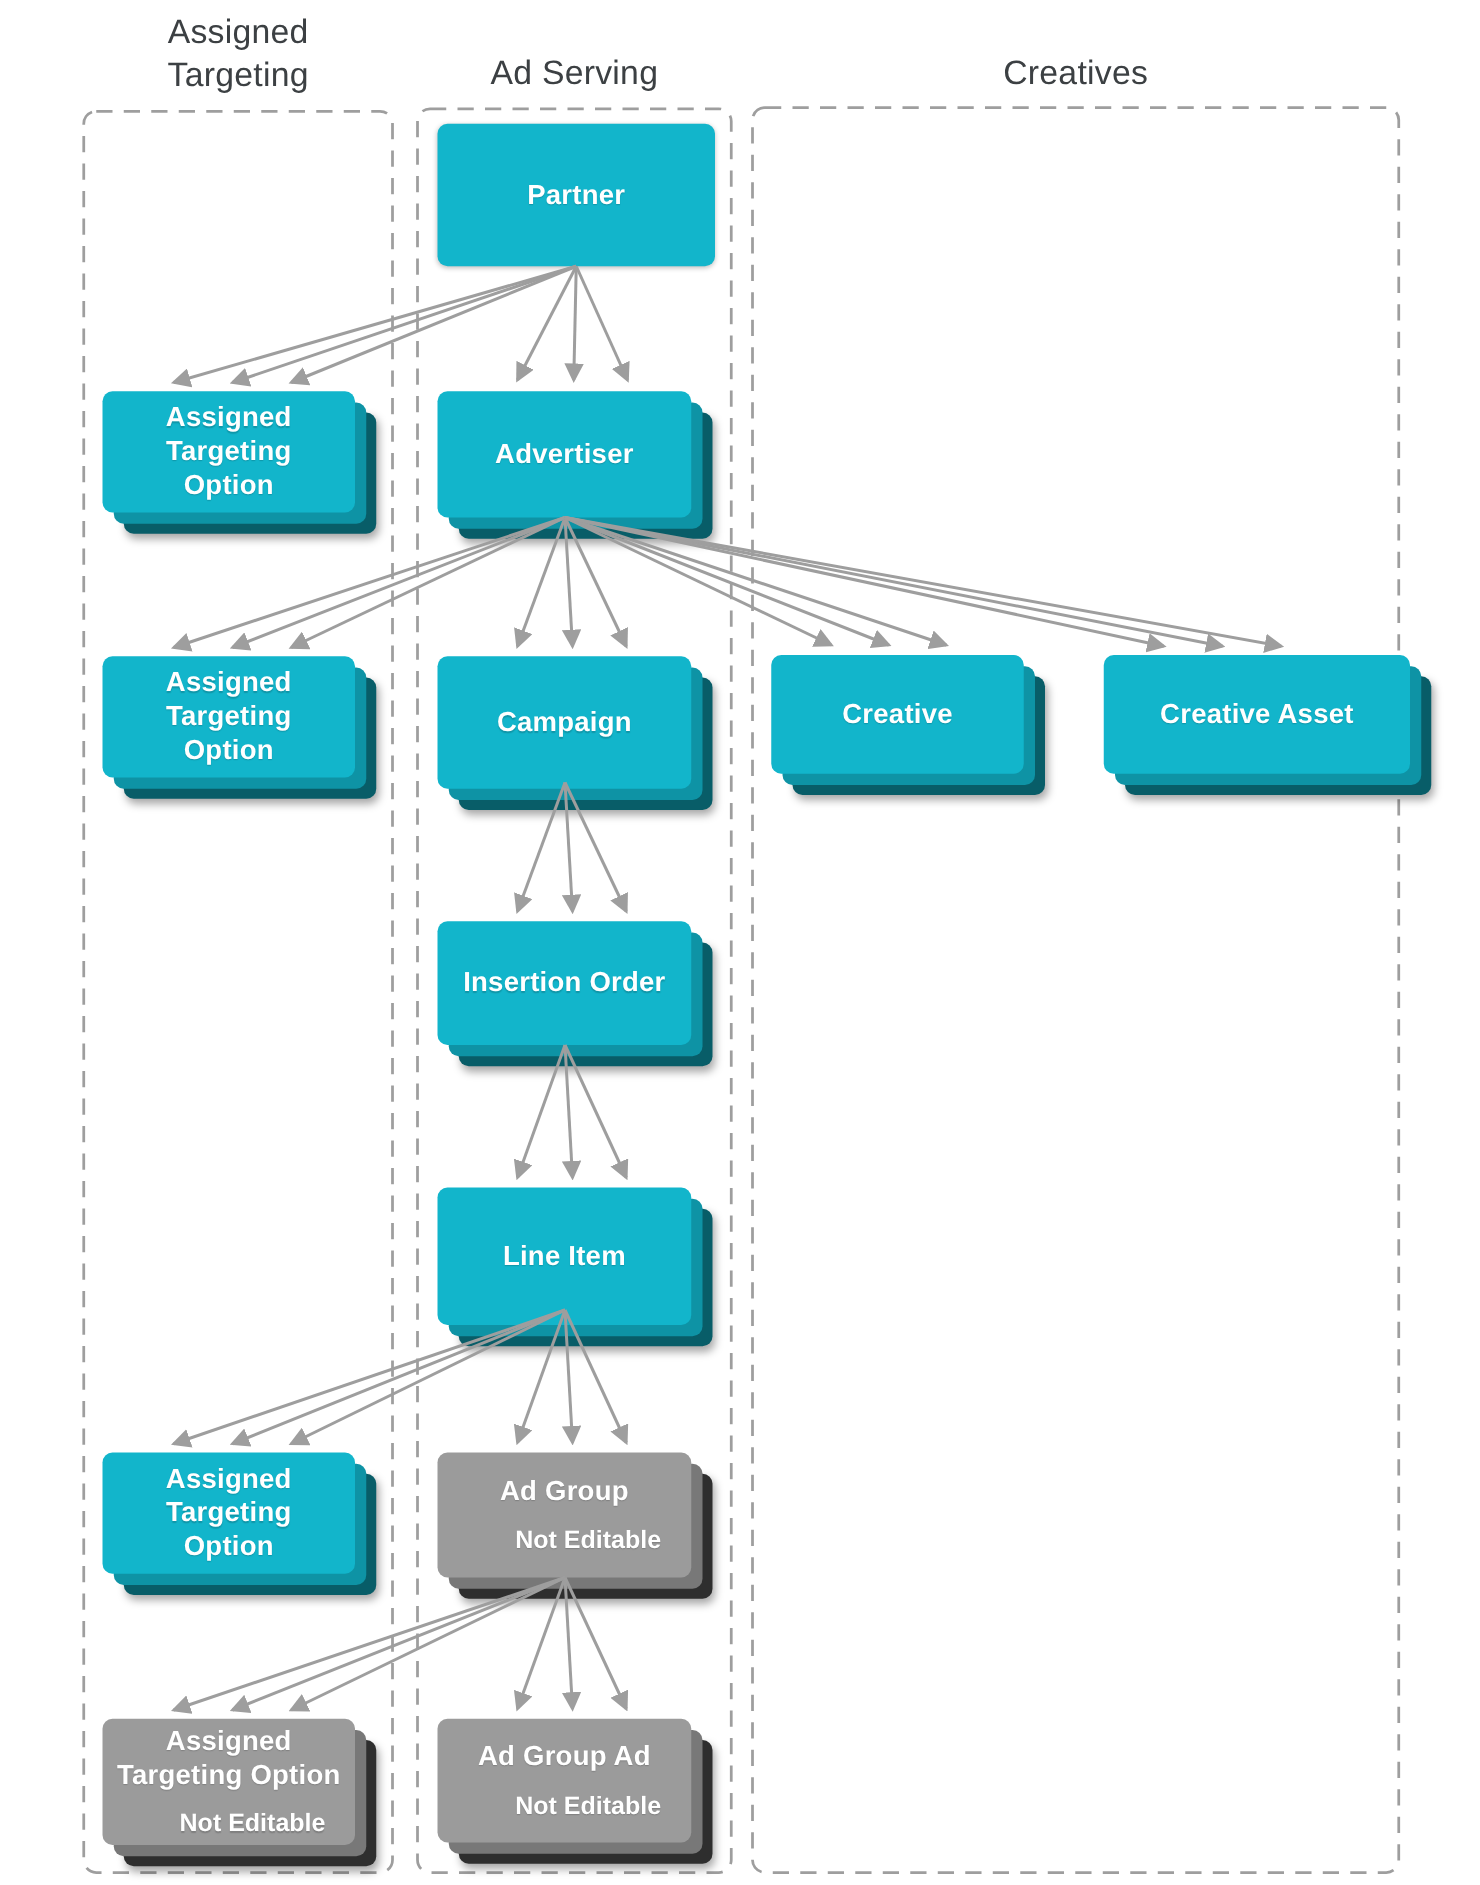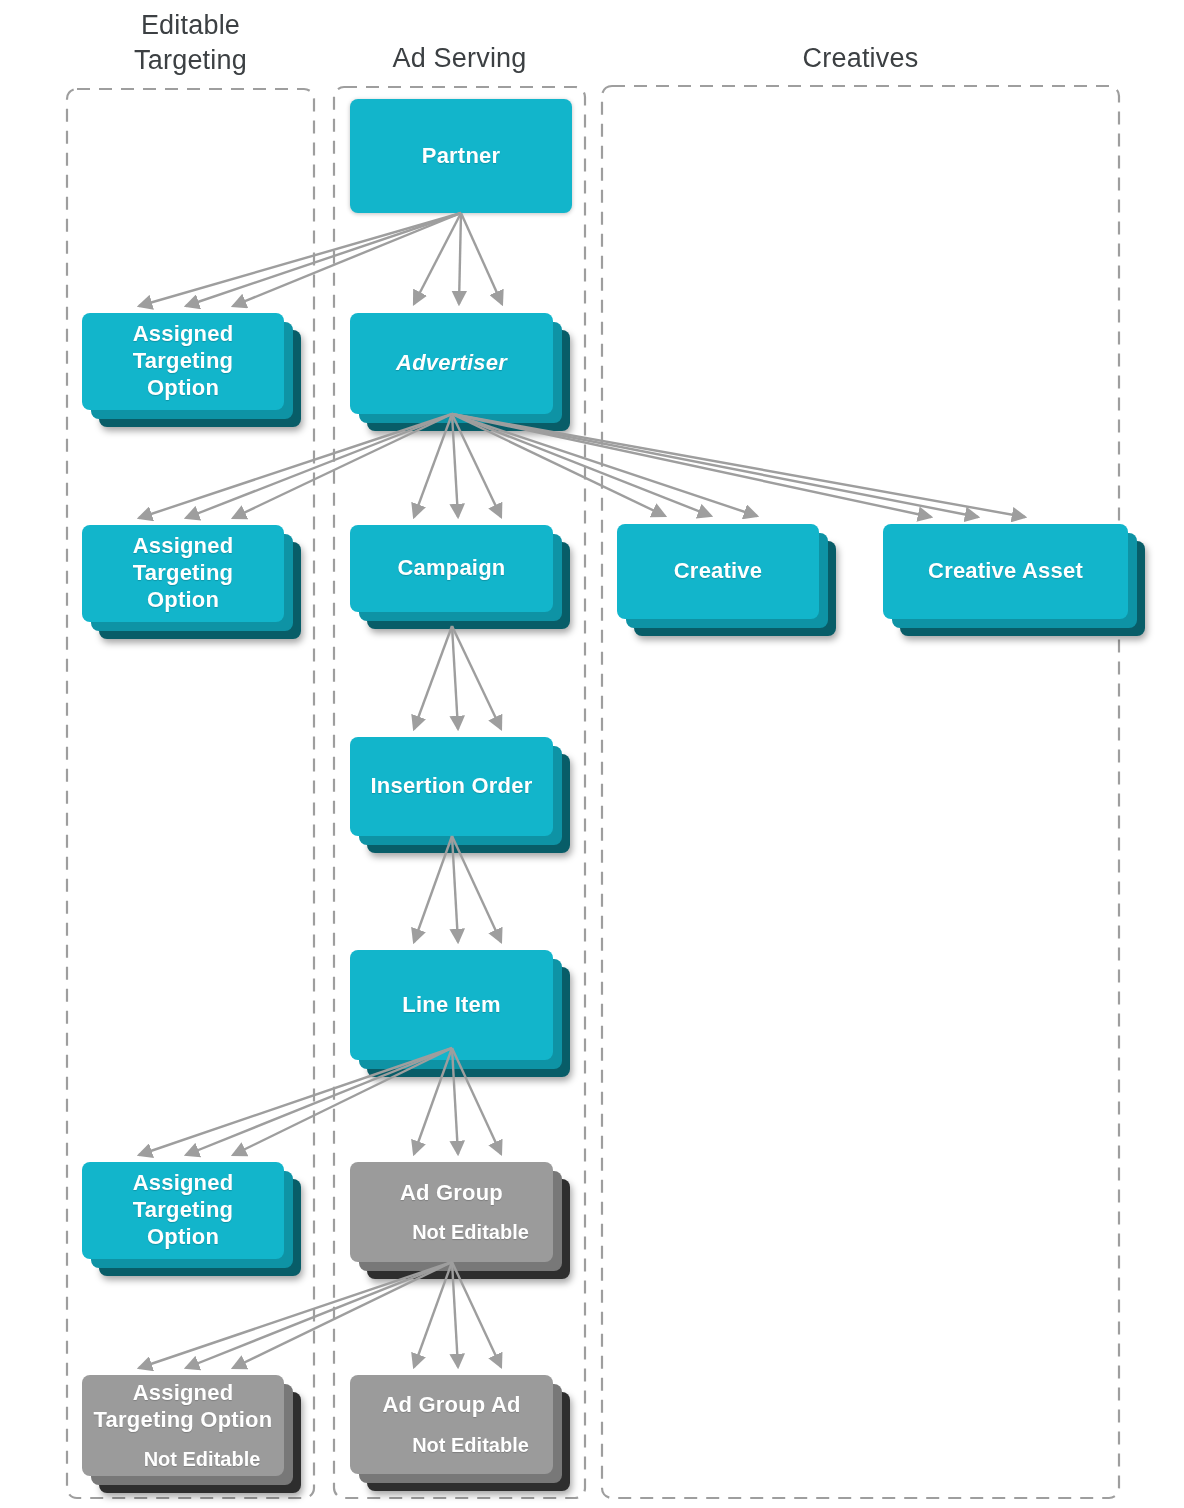--- a/index.html
+++ b/index.html
@@ -56,21 +56,21 @@
 
 <div id="canvas">
 
   <svg id="panels-svg" class="layer" width="1184" height="1508">
     <rect class="panel-rect" x="67" y="89" width="247" height="1409" rx="10"></rect>
     <rect class="panel-rect" x="334" y="87" width="251" height="1411" rx="10"></rect>
     <rect class="panel-rect" x="602" y="86" width="517" height="1412" rx="10"></rect>
   </svg>
 
   <div class="col-title narrow" style="left:67px; top:8px; width:247px;">
-    <span class="inner">Editable Targeting</span>
+    <span class="inner">Assigned Targeting</span>
   </div>
   <div class="col-title" style="left:334px; top:41px; width:251px;">
     <span class="inner">Ad Serving</span>
   </div>
   <div class="col-title" style="left:602px; top:41px; width:517px;">
     <span class="inner">Creatives</span>
   </div>
 
   <div id="nodes">
       <div class="node cyan flat" style="left: 350px; top: 99px; width: 222px; height: 114px;">
@@ -78,33 +78,33 @@
           <div class="lbl">Partner</div>
         </div>
       </div>
       <div class="node cyan stacked" style="left: 82px; top: 313px; width: 202px; height: 97px;">
         <div class="face">
           <div class="lbl">Assigned</div>
           <div class="lbl">Targeting</div>
           <div class="lbl">Option</div>
         </div>
       </div>
-      <div class="node cyan stacked" style="left: 350px; top: 313px; width: 203px; height: 101px; font-style: italic;">
+      <div class="node cyan stacked" style="left: 350px; top: 313px; width: 203px; height: 101px;">
         <div class="face">
           <div class="lbl">Advertiser</div>
         </div>
       </div>
       <div class="node cyan stacked" style="left: 82px; top: 525px; width: 202px; height: 97px;">
         <div class="face">
           <div class="lbl">Assigned</div>
           <div class="lbl">Targeting</div>
           <div class="lbl">Option</div>
         </div>
       </div>
-      <div class="node cyan stacked" style="left: 350px; top: 525px; width: 203px; height: 87px;">
+      <div class="node cyan stacked" style="left: 350px; top: 525px; width: 203px; height: 106px;">
         <div class="face">
           <div class="lbl">Campaign</div>
         </div>
       </div>
       <div class="node cyan stacked" style="left: 617px; top: 524px; width: 202px; height: 95px;">
         <div class="face">
           <div class="lbl">Creative</div>
         </div>
       </div>
       <div class="node cyan stacked" style="left: 883px; top: 524px; width: 203px; height: 95px; padding-left: 42px;">

